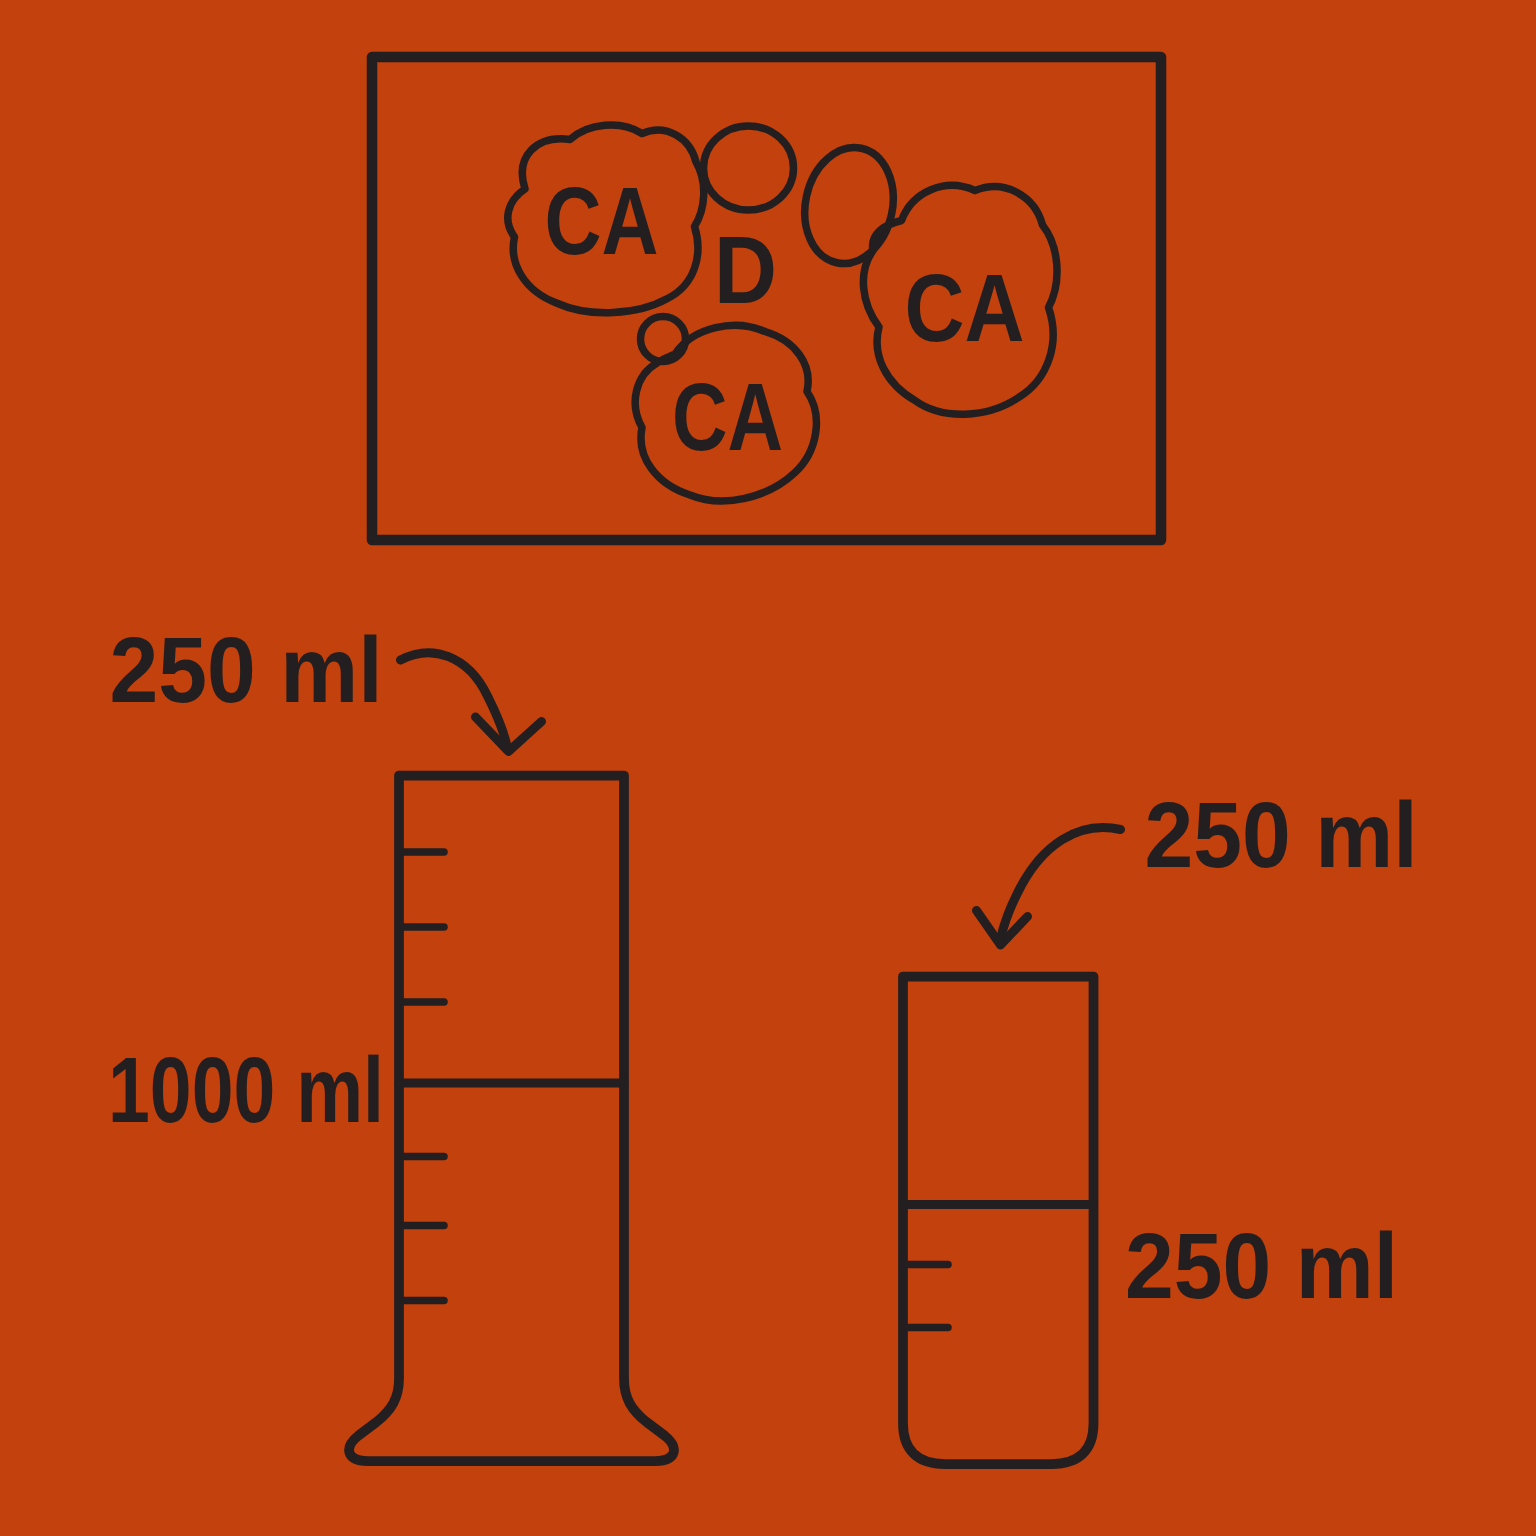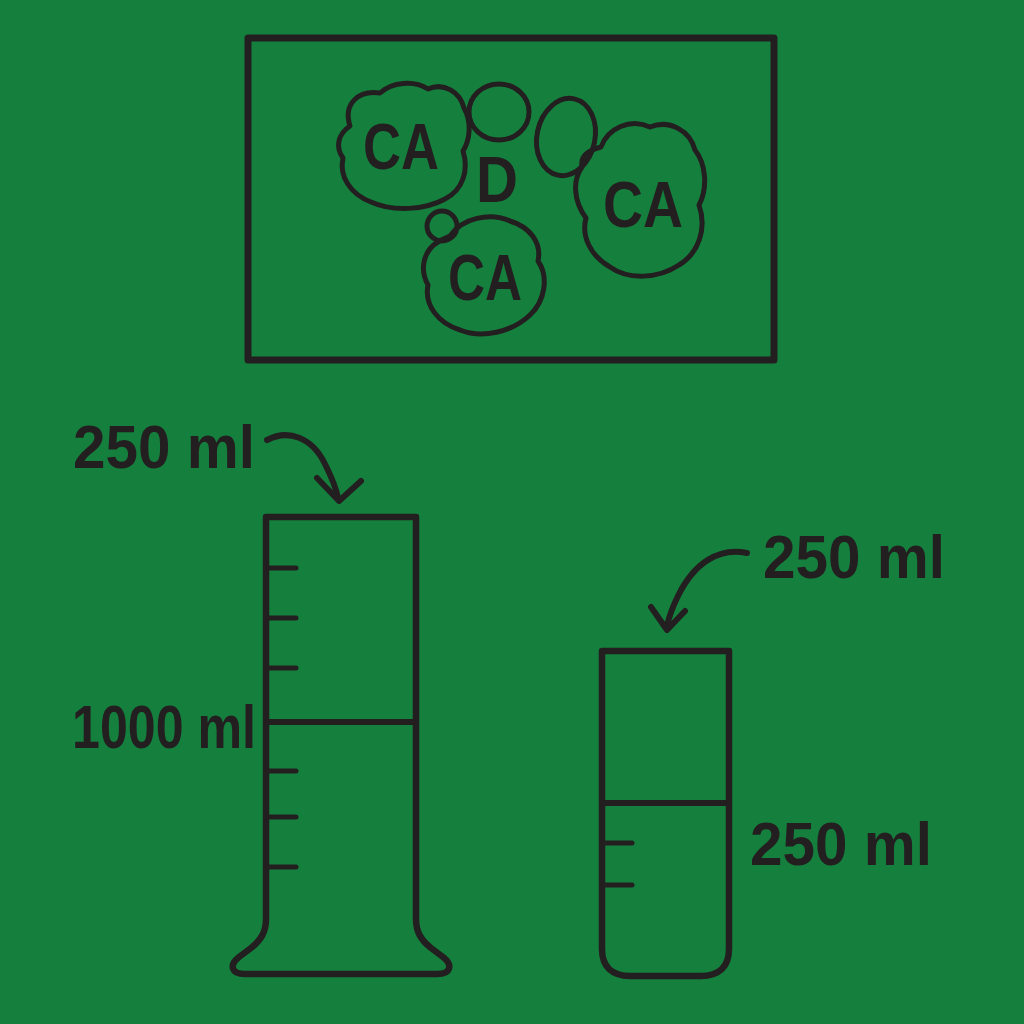--- a/index.html
+++ b/index.html
@@ -7,21 +7,21 @@
     padding: 0;
     background: #ffffff;
     width: 1024px;
     height: 1024px;
     overflow: hidden;
   }
   .stage {
     position: relative;
     width: 1024px;
     height: 1024px;
-    background: #15803d;
+    background: #c2410c;
   }
   svg { display: block; }
   .ink-stroke {
     fill: none;
     stroke: #231f20;
     stroke-linecap: round;
     stroke-linejoin: round;
   }
   .label-text {
     font-family: "Liberation Sans", "DejaVu Sans", sans-serif;

